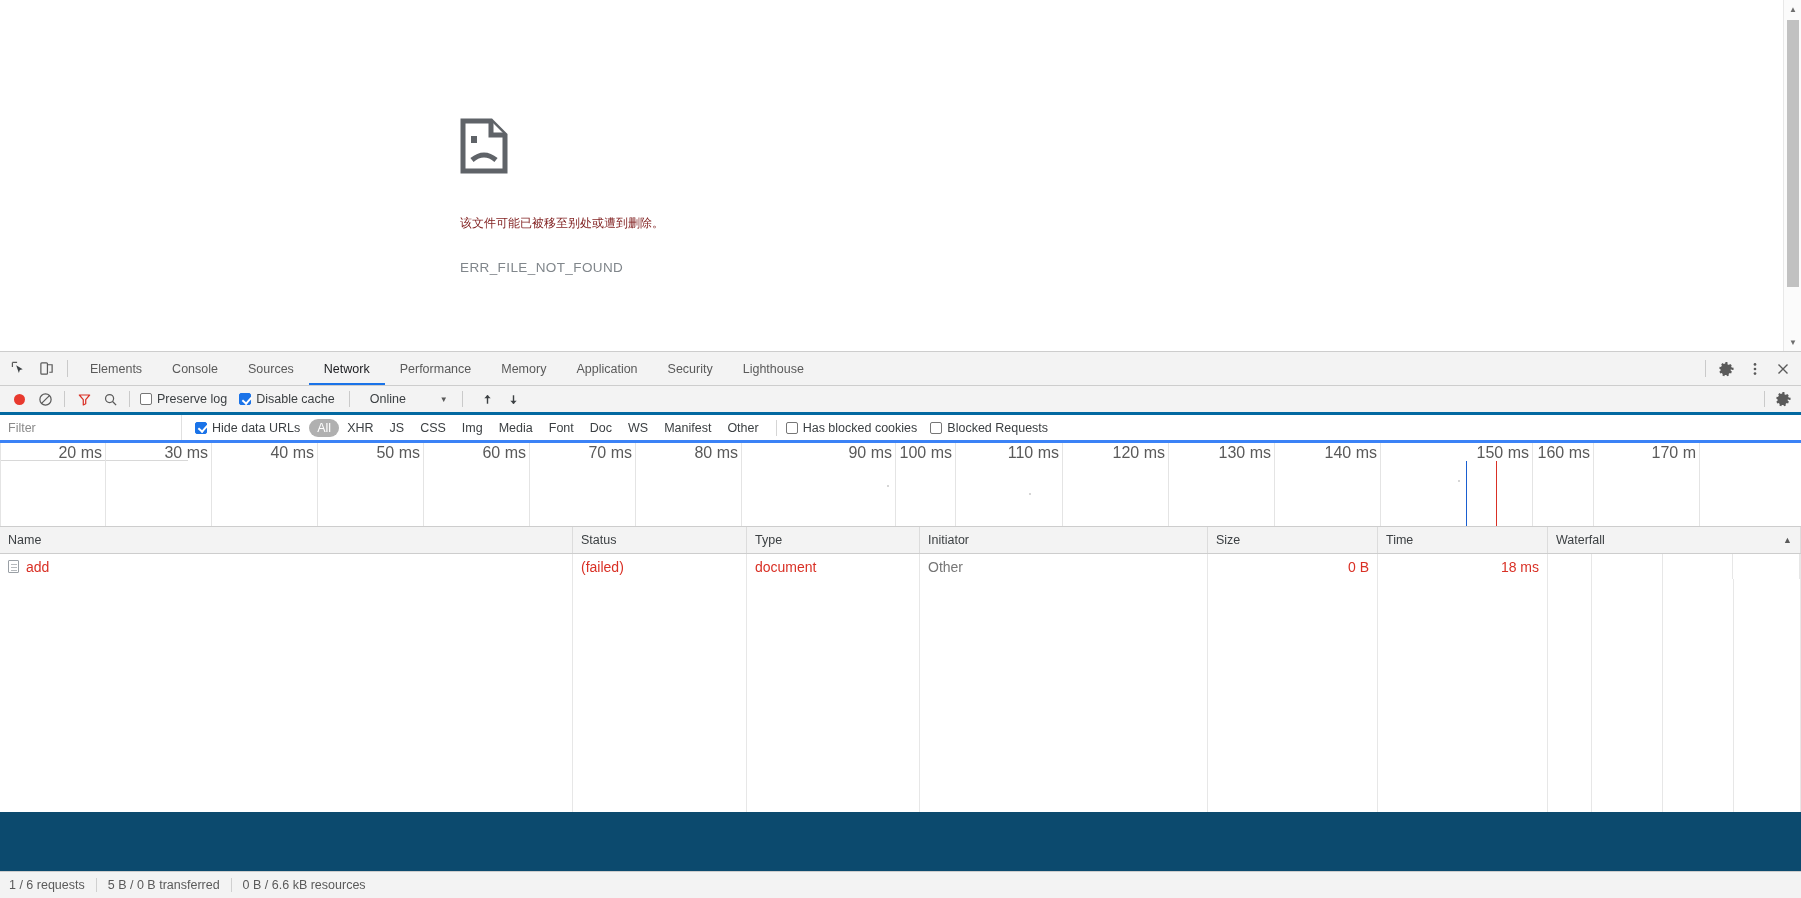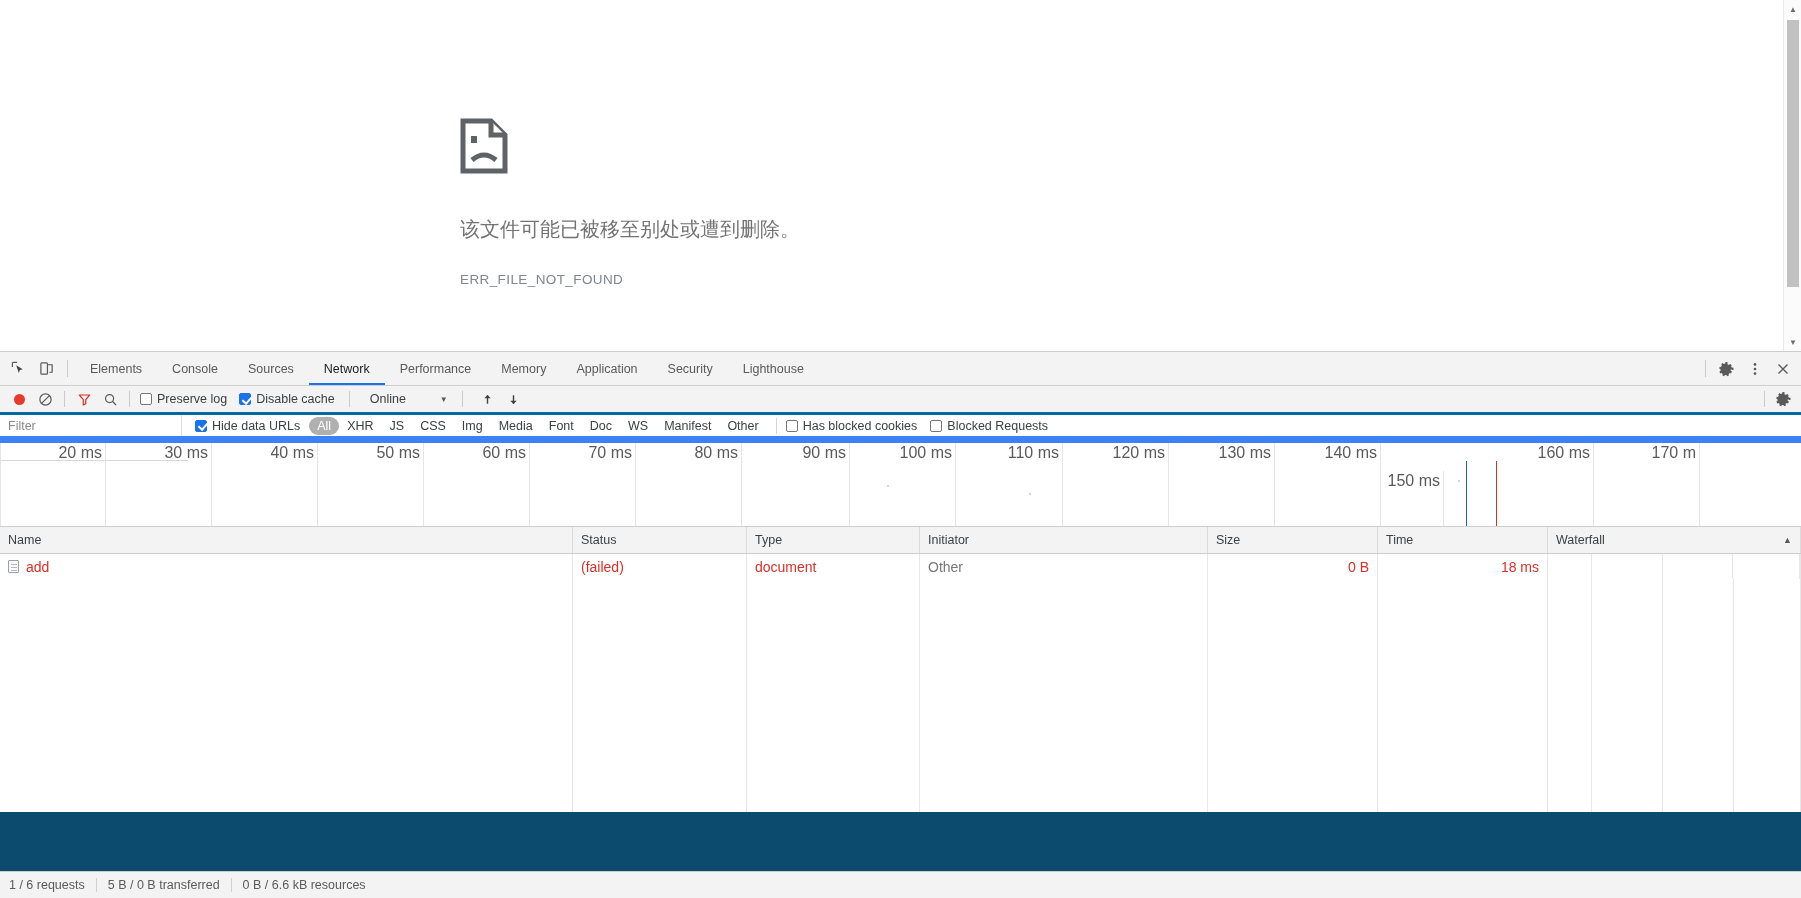--- a/index.html
+++ b/index.html
@@ -31,22 +31,22 @@
   }
   .err-title {
     font-size: 32px;
     line-height: 1.2;
     color: #202124;
     font-weight: 400;
     margin: 0 0 22px 0;
     letter-spacing: .5px;
   }
   .err-desc {
-    font-size: 20px;
-    color: #737373;
+    font-size: 12px;
+    color: #7f1d1d;
     margin: 0 0 28px 0;
     line-height: 1.5;
   }
   .err-code {
     font-size: 13.5px;
     color: #80868b;
     letter-spacing: .4px;
   }
 
   
@@ -191,21 +191,21 @@
   .toolbar-right {
     position: absolute; right: 4px; top: 0;
     height: 100%; display: flex; align-items: center;
   }
 
   
   .dt-filterbar {
     display: flex; align-items: center;
     height: 28px;
     background: #fff;
-    border-bottom: 7px solid #3b82f6;
+    border-bottom: 3px solid #3b82f6;
     position: relative;
   }
   .filter-input {
     width: 182px;
     height: 100%;
     border: none;
     outline: none;
     padding: 0 8px;
     font-size: 12.5px;
     font-family: "Liberation Sans", sans-serif;
@@ -570,39 +570,39 @@
         </div>
       <div class="ov-tick" style="left:529px;">
           <span class="lbl">60 ms</span>
         </div>
       <div class="ov-tick" style="left:635px;">
           <span class="lbl">70 ms</span>
         </div>
       <div class="ov-tick" style="left:741px;">
           <span class="lbl">80 ms</span>
         </div>
-      <div class="ov-tick" style="left:849px;">
+      <div class="ov-tick" style="left:895px;">
           <span class="lbl">90 ms</span>
         </div>
       <div class="ov-tick" style="left:955px;">
           <span class="lbl">100 ms</span>
         </div>
       <div class="ov-tick" style="left:1062px;">
           <span class="lbl">110 ms</span>
         </div>
       <div class="ov-tick" style="left:1168px;">
           <span class="lbl">120 ms</span>
         </div>
       <div class="ov-tick" style="left:1274px;">
           <span class="lbl">130 ms</span>
         </div>
       <div class="ov-tick" style="left:1380px;">
           <span class="lbl">140 ms</span>
         </div>
-      <div class="ov-tick" style="left:1443px;margin-top:28px;">
+      <div class="ov-tick" style="left:1532px;">
           <span class="lbl">150 ms</span>
         </div>
       <div class="ov-tick" style="left:1593px;">
           <span class="lbl">160 ms</span>
         </div>
       <div class="ov-tick" style="left:1699px;">
           <span class="lbl">170 m</span>
         </div>
 
       <div class="ov-dot" style="left:887px; top:42px;"></div>

